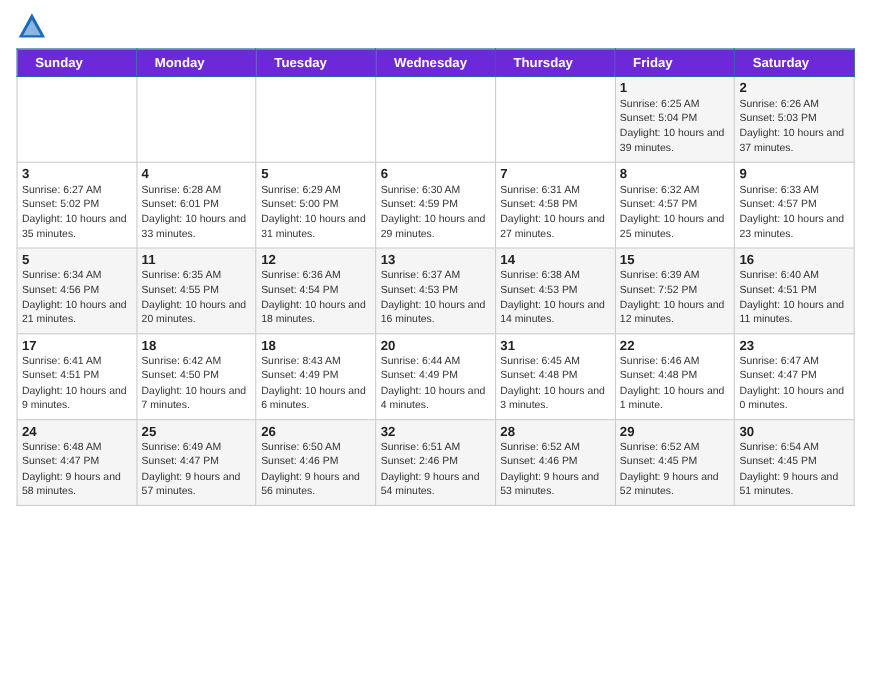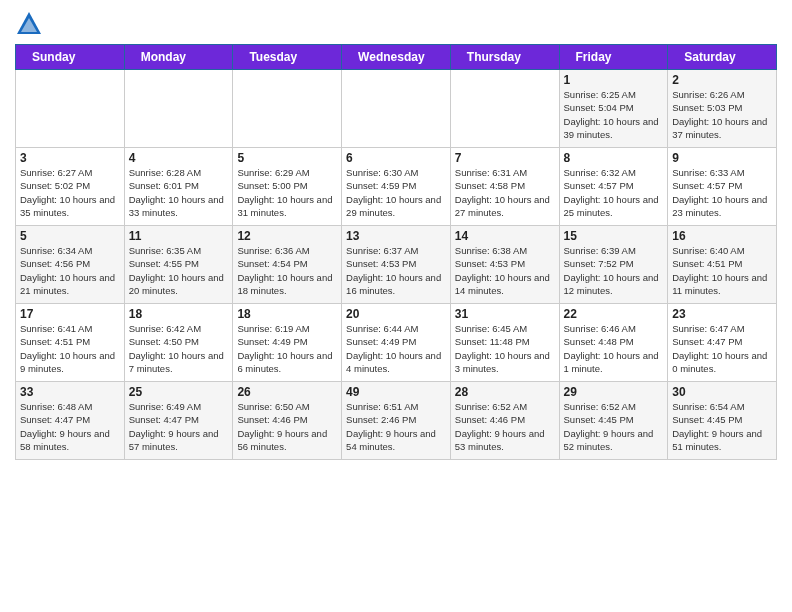--- a/index.html
+++ b/index.html
@@ -266,78 +266,78 @@
           </td>
           <td>
             <span class="day-num">18</span>
             <div class="day-info">Sunrise: 6:42 AM
 Sunset: 4:50 PM
 Daylight: 10 hours
 and 7 minutes.</div>
           </td>
           <td>
             <span class="day-num">18</span>
-            <div class="day-info">Sunrise: 6:19 AM
+            <div class="day-info">Sunrise: 8:43 AM
 Sunset: 4:49 PM
 Daylight: 10 hours
 and 6 minutes.</div>
           </td>
           <td>
             <span class="day-num">20</span>
             <div class="day-info">Sunrise: 6:44 AM
 Sunset: 4:49 PM
 Daylight: 10 hours
 and 4 minutes.</div>
           </td>
           <td>
             <span class="day-num">31</span>
             <div class="day-info">Sunrise: 6:45 AM
-Sunset: 11:48 PM
+Sunset: 4:48 PM
 Daylight: 10 hours
 and 3 minutes.</div>
           </td>
           <td>
             <span class="day-num">22</span>
             <div class="day-info">Sunrise: 6:46 AM
 Sunset: 4:48 PM
 Daylight: 10 hours
 and 1 minute.</div>
           </td>
           <td>
             <span class="day-num">23</span>
             <div class="day-info">Sunrise: 6:47 AM
 Sunset: 4:47 PM
 Daylight: 10 hours
 and 0 minutes.</div>
           </td>
         </tr>
         <tr>
           <td>
-            <span class="day-num">33</span>
+            <span class="day-num">24</span>
             <div class="day-info">Sunrise: 6:48 AM
 Sunset: 4:47 PM
 Daylight: 9 hours
 and 58 minutes.</div>
           </td>
           <td>
             <span class="day-num">25</span>
             <div class="day-info">Sunrise: 6:49 AM
 Sunset: 4:47 PM
 Daylight: 9 hours
 and 57 minutes.</div>
           </td>
           <td>
             <span class="day-num">26</span>
             <div class="day-info">Sunrise: 6:50 AM
 Sunset: 4:46 PM
 Daylight: 9 hours
 and 56 minutes.</div>
           </td>
           <td>
-            <span class="day-num">49</span>
+            <span class="day-num">32</span>
             <div class="day-info">Sunrise: 6:51 AM
 Sunset: 2:46 PM
 Daylight: 9 hours
 and 54 minutes.</div>
           </td>
           <td>
             <span class="day-num">28</span>
             <div class="day-info">Sunrise: 6:52 AM
 Sunset: 4:46 PM
 Daylight: 9 hours

